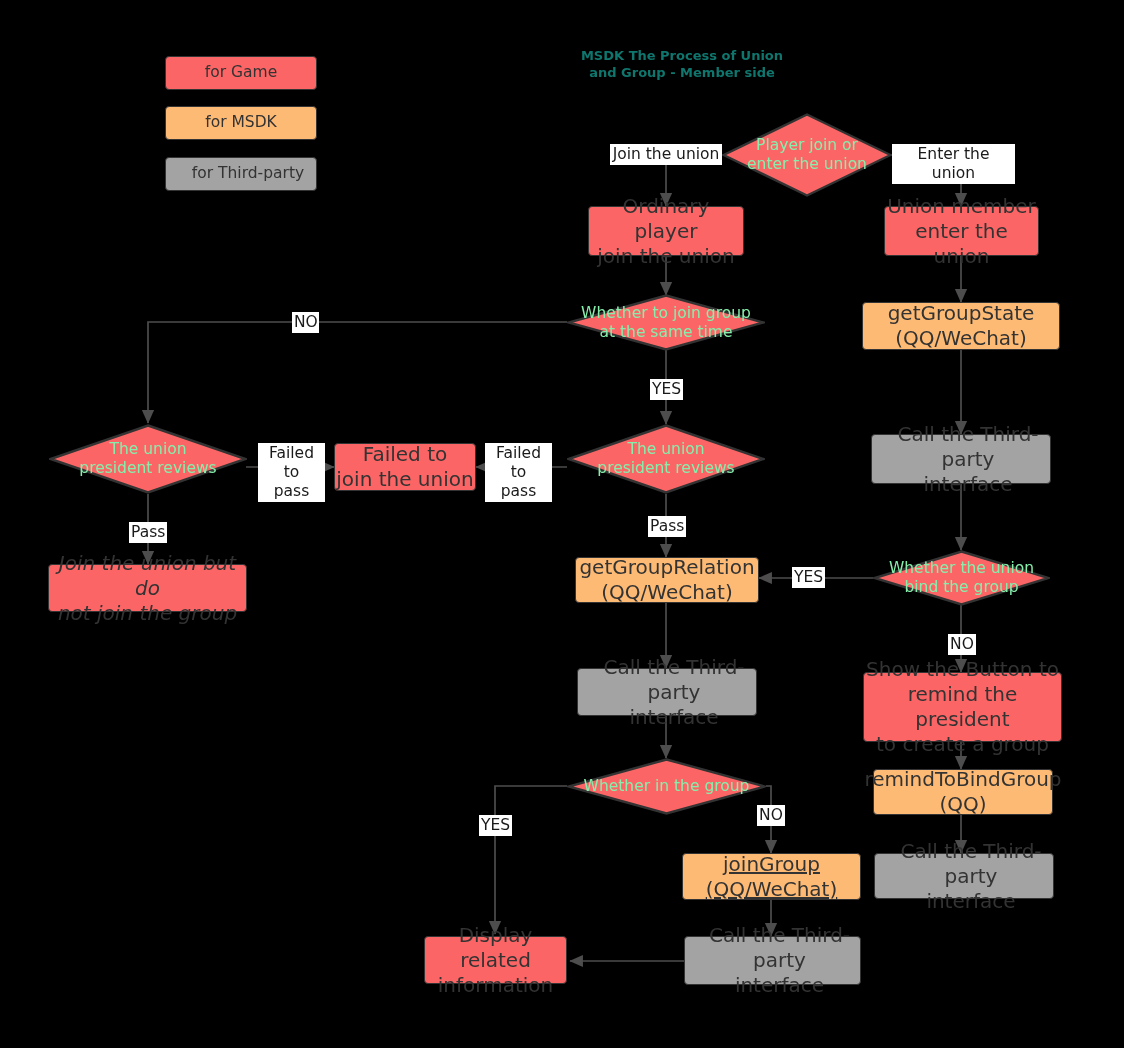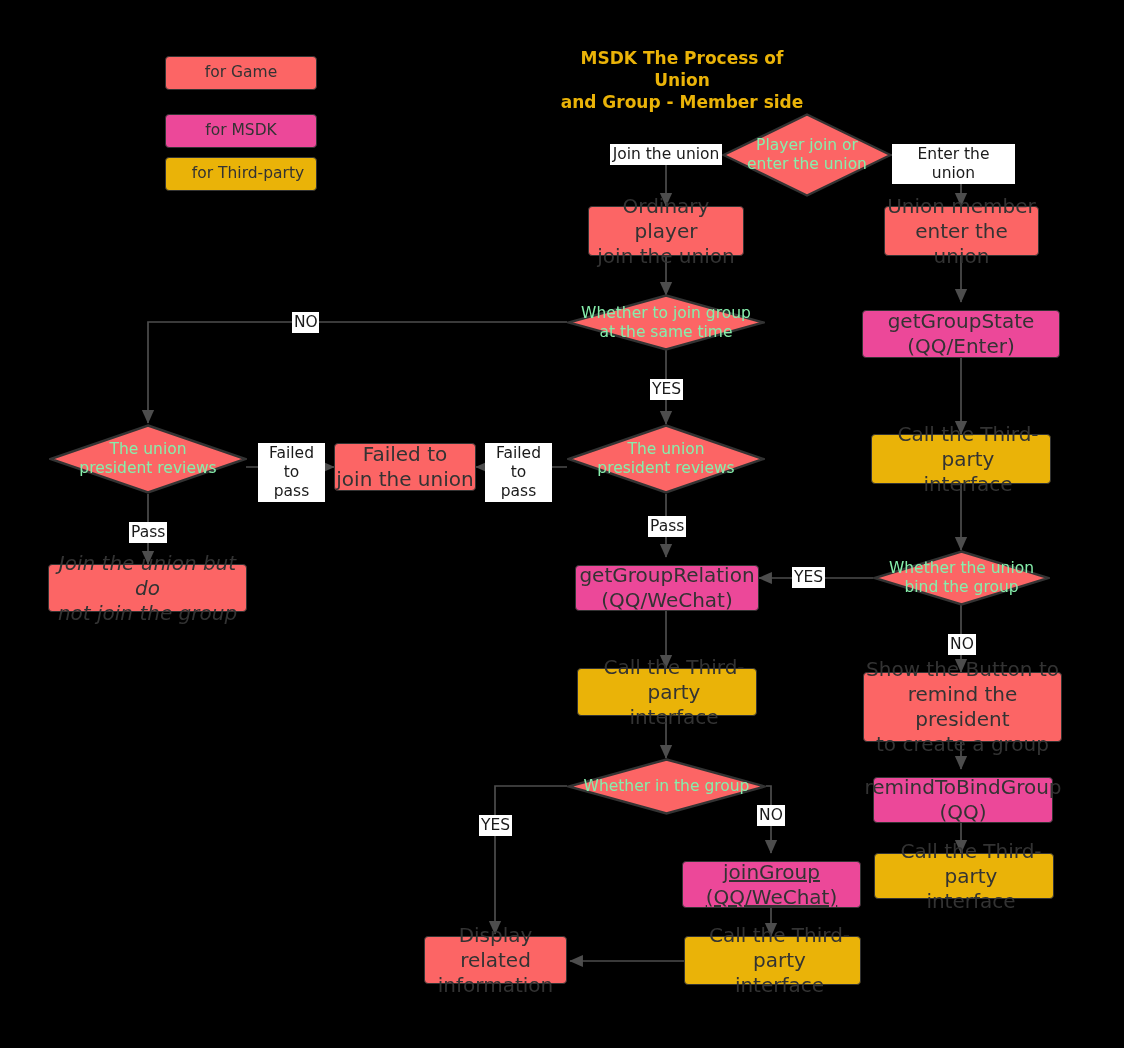--- a/index.html
+++ b/index.html
@@ -39,22 +39,22 @@
   .rect {
     border: 1.6px solid #333333;
     border-radius: 4px;
   }
   .legend-rect {
     border: 1.6px solid #333333;
     border-radius: 4px;
     font-size: 15.5px;
   }
   .fill-red   { background: #fc6565; }
-  .fill-blue  { background: #ec4899; margin-top: 8px; }
-  .fill-green { background: #eab308; padding-left: 14px; }
+  .fill-blue  { background: #fdba74; }
+  .fill-green { background: #a3a3a3; padding-left: 14px; }
 
   
   .diamond {
     position: absolute;
     box-sizing: border-box;
   }
   .diamond .shape {
     position: absolute;
     left: 0; top: 0;
     width: 100%;
@@ -82,23 +82,23 @@
     line-height: 1.22;
     text-align: center;
     white-space: pre-line;
     padding: 1px 2px;
     box-sizing: border-box;
   }
 
   
   .title {
     position: absolute;
-    color: #eab308;
+    color: #0f766e;
     font-weight: bold;
-    font-size: 17px;
+    font-size: 13px;
     line-height: 1.28;
     text-align: center;
     white-space: pre-line;
   }
 </style>
 </head>
 <body>
 
 <div id="canvas">
 
@@ -210,21 +210,21 @@
     <div class="dlabel">Whether in the group</div>
   </div>
 
   <div class="node rect fill-red" style="left:588px; top:206px; width:156px; height:50px;">Ordinary player
 join the union</div>
 
   <div class="node rect fill-red" style="left:884px; top:206px; width:155px; height:50px;">Union member
 enter the union</div>
 
   <div class="node rect fill-blue" style="left:862px; top:302px; width:198px; height:48px;">getGroupState
-(QQ/Enter)</div>
+(QQ/WeChat)</div>
 
   <div class="node rect fill-green" style="left:871px; top:434px; width:180px; height:50px;">Call the Third-party
 interface</div>
 
   <div class="node rect fill-red" style="left:334px; top:443px; width:142px; height:48px;">Failed to
 join the union</div>
 
   <div class="node rect fill-red" style="left:48px; top:564px; width:199px; height:48px;font-style:italic;">Join the union but do
 not join the group</div>
 

